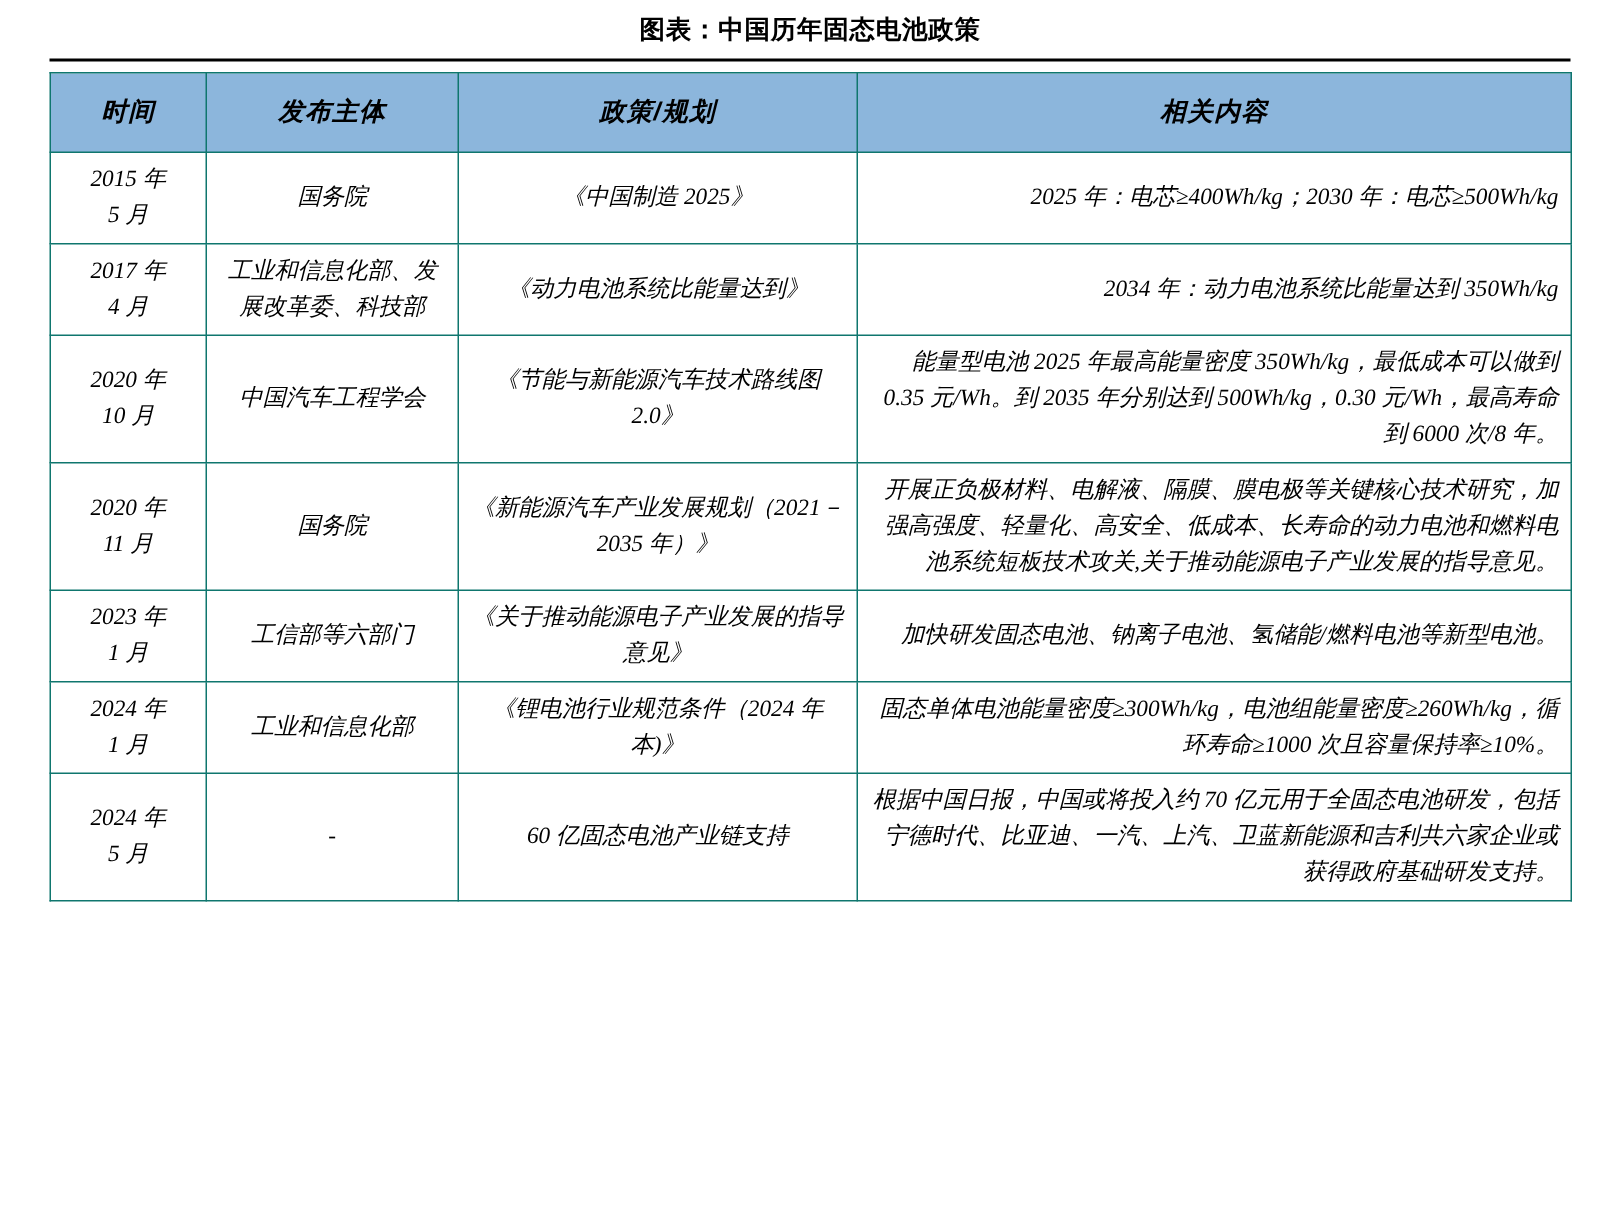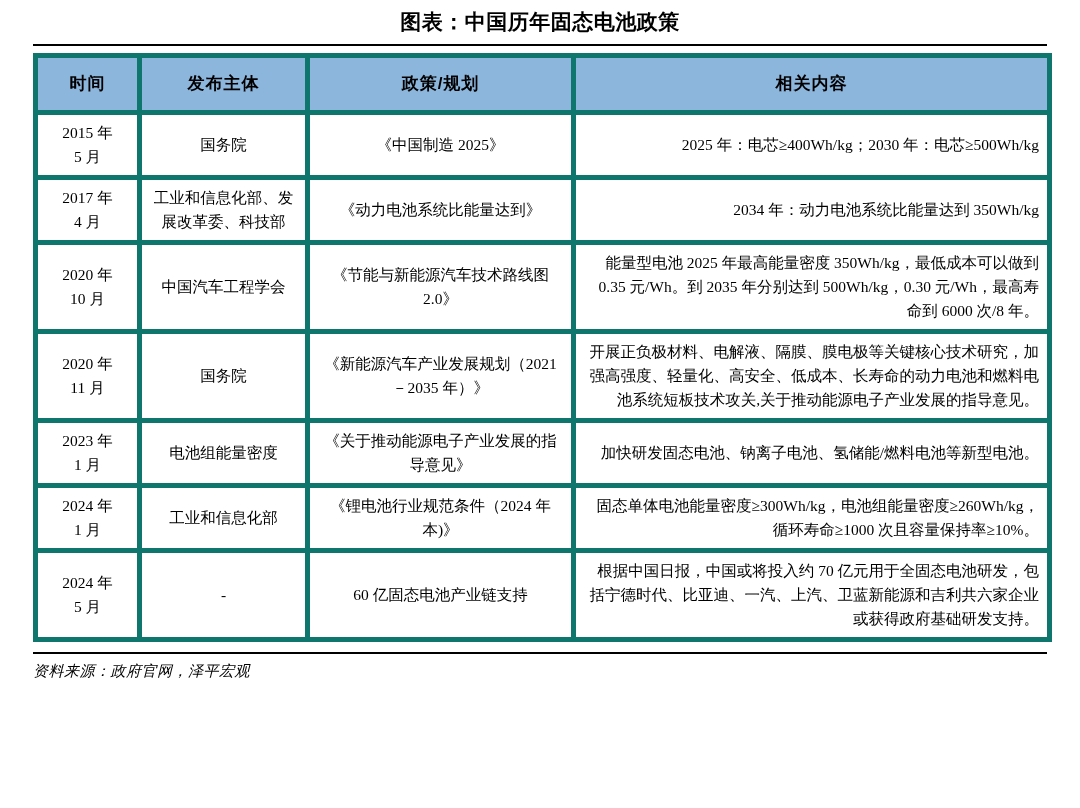--- a/index.html
+++ b/index.html
@@ -17,21 +17,21 @@
   }
   .page {
     width: 1080px;
     height: 808px;
     box-sizing: border-box;
     padding: 0;
     position: relative;
   }
   .caption {
     text-align: center;
-    font-size: 21px;
+    font-size: 17px;
     font-weight: 600;
     letter-spacing: 0.5px;
     padding-top: 8px;
     padding-bottom: 8px;
     font-family: "Liberation Sans", "DejaVu Sans", sans-serif;
   }
   .rule-top {
     width: 1014px;
     margin: 0 auto;
     border-top: 2px solid #000;
@@ -40,25 +40,26 @@
     width: 1014px;
     margin: 0 auto;
     margin-top: 7px;
   }
   table.policy {
     border-collapse: collapse;
     width: 100%;
     table-layout: fixed;
   }
   table.policy th, table.policy td {
-    border: 5px solid #0f766e;
+    border: 1px solid #0f766e;
     vertical-align: middle;
     padding: 6px 8px;
     font-size: 15.5px;
     line-height: 1.55;
+    font-style: italic;
   }
   table.policy thead th {
     background: #8cb6dc;
     text-align: center;
     font-weight: 700;
     font-size: 17px;
     height: 40px;
     letter-spacing: 1px;
     font-family: "Liberation Sans", "DejaVu Sans", sans-serif;
   }
@@ -158,21 +159,21 @@
           <td class="org">国务院</td>
           <td class="policy-name">《新能源汽车产业发展规划（2021－2035 年）》</td>
           <td class="content">开展正负极材料、电解液、隔膜、膜电极等关键核心技术研究，加强高强度、轻量化、高安全、低成本、长寿命的动力电池和燃料电池系统短板技术攻关,关于推动能源电子产业发展的指导意见。</td>
         </tr>
 
         <tr>
           <td class="time">
             <div>2023 年</div>
             <div>1 月</div>
           </td>
-          <td class="org">电池组能量密度</td>
+          <td class="org">工信部等六部门</td>
           <td class="policy-name">《关于推动能源电子产业发展的指导意见》</td>
           <td class="content">加快研发固态电池、钠离子电池、氢储能/燃料电池等新型电池。</td>
         </tr>
 
         <tr>
           <td class="time">
             <div>2024 年</div>
             <div>1 月</div>
           </td>
           <td class="org">工业和信息化部</td>
@@ -187,18 +188,14 @@
           </td>
           <td class="org">-</td>
           <td class="policy-name">60 亿固态电池产业链支持</td>
           <td class="content">根据中国日报，中国或将投入约 70 亿元用于全固态电池研发，包括宁德时代、比亚迪、一汽、上汽、卫蓝新能源和吉利共六家企业或获得政府基础研发支持。</td>
         </tr>
 
       </tbody>
     </table>
   </div>
 
-  <div class="src">
-    <div class="rule-bottom"></div>
-    <div class="src-text">资料来源：政府官网，泽平宏观</div>
-  </div>
 
 </div>
 
 </body></html>

